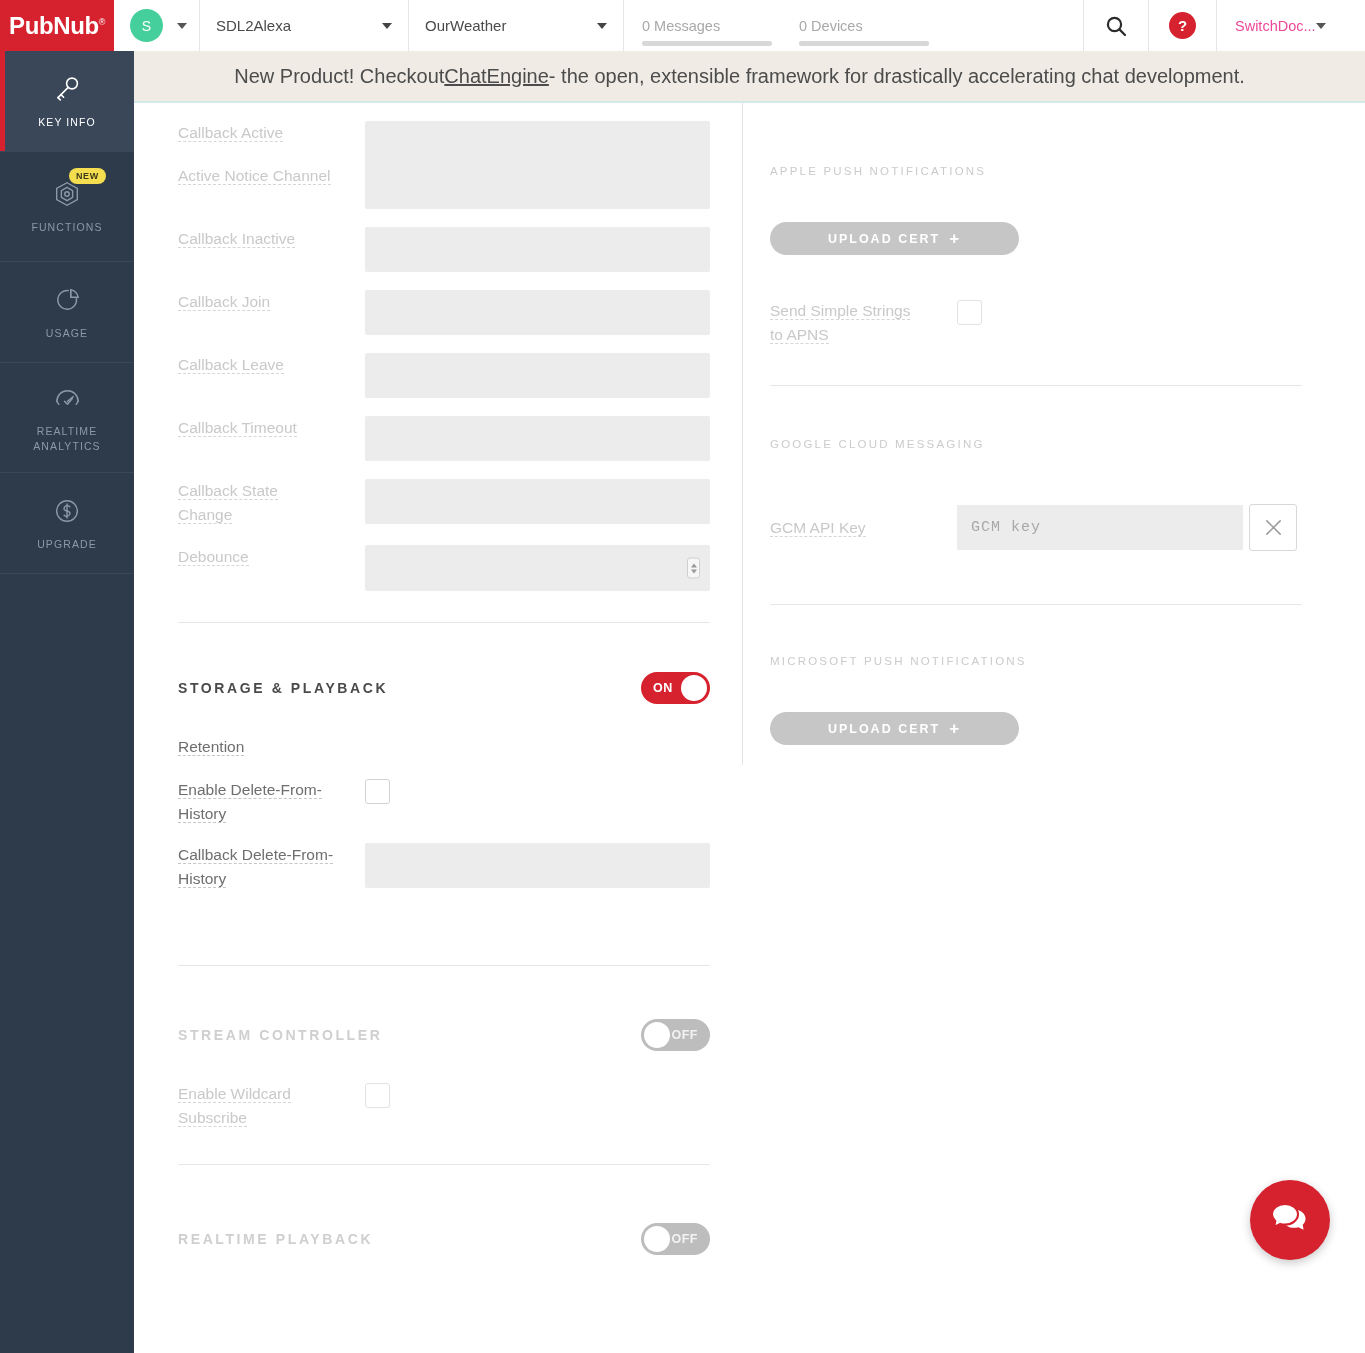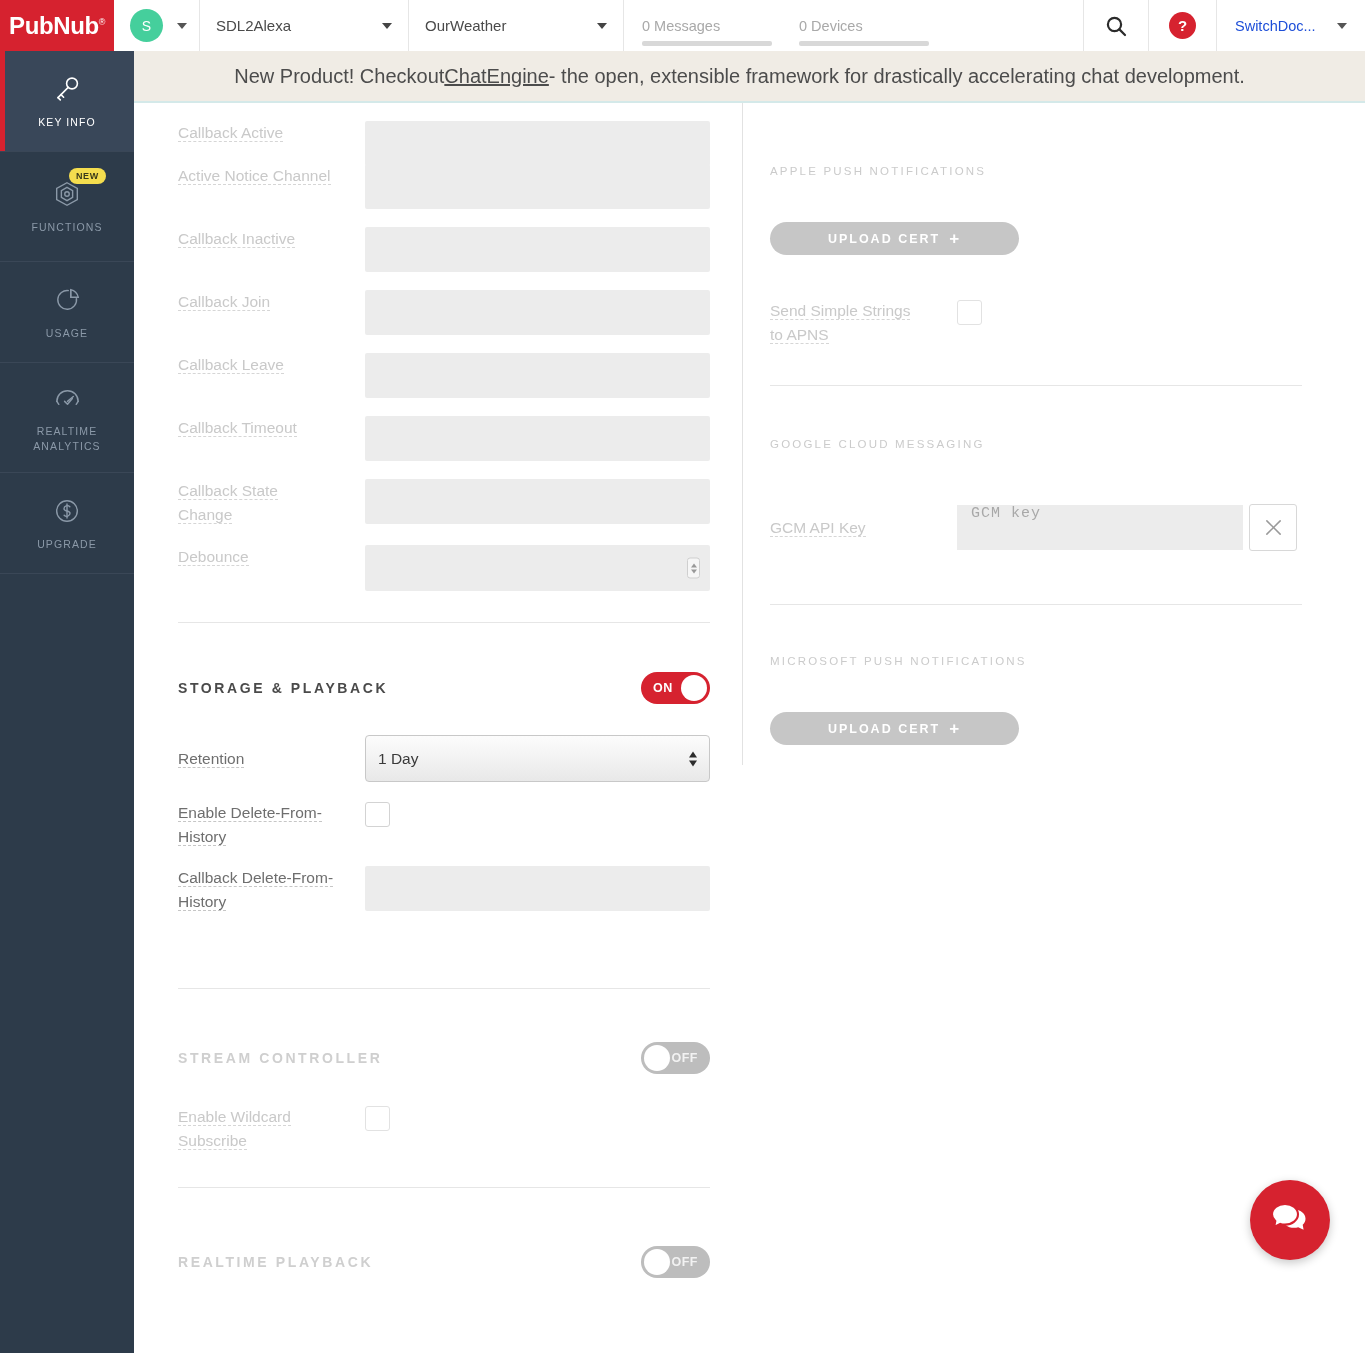--- a/index.html
+++ b/index.html
@@ -75,23 +75,23 @@
     border-left: 1px solid #e6e6e6; border-right: 1px solid #e6e6e6;
   }
   .help-cell { width: 68px; justify-content: center; border-right: 1px solid #e6e6e6; }
   .help-circle {
     width: 27px; height: 27px; border-radius: 50%;
     background: #d6222f; color: #fff;
     display: flex; align-items: center; justify-content: center;
     font-size: 15px; font-weight: bold;
   }
   .acct-cell {
-    width: 148px; justify-content: space-between;
+    width: 148px; 
     padding: 0 18px 0 18px; border-right: none;
-    color: #1d4ed8; font-size: 14.5px;
+    color: #ec4899; font-size: 14.5px;
   }
 
   
   #banner {
     position: absolute; top: 51px; left: 114px;
     width: 1251px; height: 50px;
     background: #f0ece5;
     display: flex; align-items: center; justify-content: center;
     font-size: 20px; color: #4c4c4c;
     z-index: 30;
@@ -251,21 +251,21 @@
     font-size: 12.5px; letter-spacing: 2px; font-weight: bold;
     display: flex; align-items: center; justify-content: center; gap: 9px;
     cursor: pointer;
   }
   .plus { font-size: 17px; line-height: 1; font-weight: bold; }
 
   
   .gcm-row { display: flex; align-items: center; }
   .gcm-input {
     width: 286px; height: 45px; background: #ececec;
-    display: flex; align-items: flex-start; padding: 0 14px;
+    display: flex; align-items: center; padding: 0 14px;
     font-family: "Liberation Mono", monospace;
     font-size: 15px; color: #a8a8a8; letter-spacing: 1px;
   }
   .gcm-clear {
     width: 48px; height: 47px; margin-left: 6px;
     border: 1px solid #d8d8d8; border-radius: 3px; background: #fff;
     display: flex; align-items: center; justify-content: center;
     color: #9a9a9a; font-size: 22px; cursor: pointer;
   }
 
@@ -471,27 +471,20 @@
       <div class="sect-head" style="margin-top:49px;">
         <span class="sect-title">STORAGE &amp; PLAYBACK</span>
         <span class="toggle on">
           <span class="t-txt">ON</span>
           <span class="knob"></span>
         </span>
       </div>
 
       <div class="row" style="margin-top:31px;align-items:center;">
         <div class="lbl dark"><span class="dash">Retention</span></div>
-        <div class="sel">
-          <span>1 Day</span>
-          <span class="sel-arrows">
-            <i class="u"></i>
-              <i class="d"></i>
-          </span>
-        </div>
       </div>
 
       <div class="row" style="margin-top:19px;">
         <div class="lbl dark">
           <span class="dash">Enable Delete-From-</span><br>
           <span class="dash">History</span>
         </div>
         <div style="flex:1;padding-top:1px;">
           <span class="cbox" style="display:block;"></span>
         </div>

